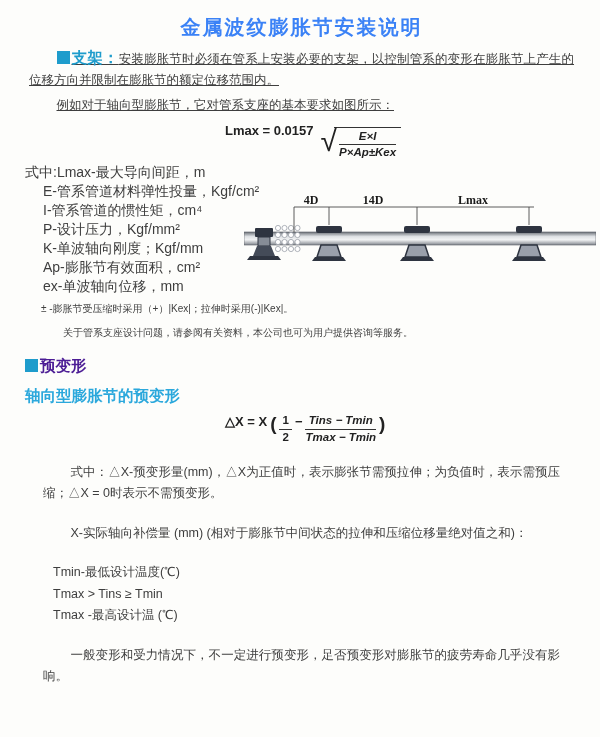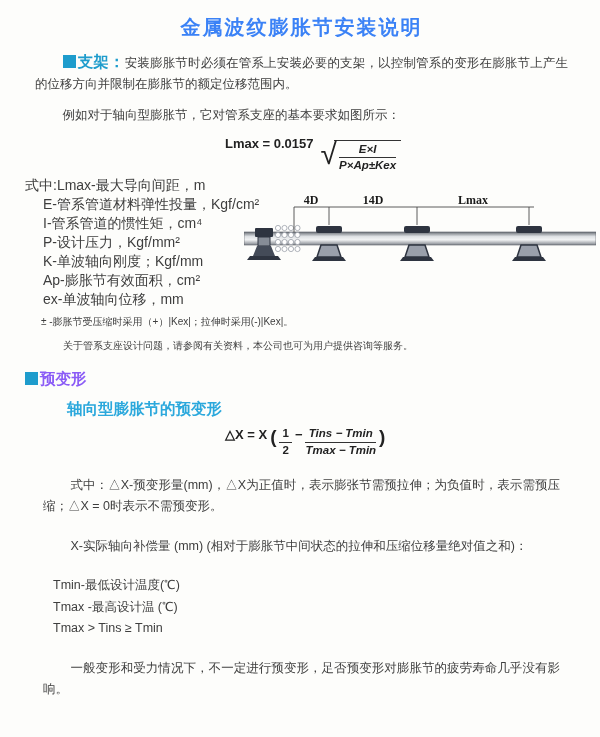--- a/index.html
+++ b/index.html
@@ -12,33 +12,33 @@
     position:relative;
     overflow:hidden;
   }
   .page { padding:0 22px 0 25px; position:relative; }
 
   .doc-title {
     text-align:center; font-size:20px; font-weight:bold; color:#3b82f6;
     letter-spacing:2px; margin:14px 0 6px 0;
   }
 
-  .p-body { font-size:12.5px; line-height:21px; margin:10px; text-align:justify; }
+  .p-body { font-size:12.5px; line-height:21px; margin:4px; text-align:justify;text-decoration:underline; }
   .indent { text-indent:2.2em; }
 
   .sec-label { font-size:15.5px; font-weight:bold; color:#1e9ccc; }
   .sq {
     display:inline-block; width:13px; height:13px; background:#1e9ccc;
     margin-right:2px; vertical-align:-1px;
   }
-  .sec-heading { margin:12px 0 4px 0; font-size:15.5px; font-weight:bold; color:#8b5cf6; }
+  .sec-heading { margin:12px 0 4px 0; font-size:15.5px; font-weight:bold; color:#4c1d95; }
   .sub-heading {
     font-size:15.5px; font-weight:bold; color:#2ba8dc; margin:9px 0 3px 0;
   }
-  .sub-heading.axial { margin-left:42px; }
+  .sub-heading.axial { }
 
   
   .formula {
     font-family:Liberation Sans, sans-serif; font-weight:bold; color:#222;
     font-size:13px; display:flex; align-items:flex-start; gap:3px;
   }
   .f1 { margin:7px 0 3px 200px; }
   .f2 { margin:7px 0 5px 200px; }
   .frac { display:inline-block; text-align:center; font-size:11.5px; vertical-align:middle; line-height:1.15; }
   .frac .num { display:block; border-bottom:1px solid #333; padding:0 3px 1px 3px; }
@@ -117,22 +117,22 @@
     <span class="frac it">
       <span class="num">Tins − Tmin</span>
       <span class="den">Tmax − Tmin</span>
     </span>
     <span class="paren">)</span>
   </div>
 
   <p class="axial-text indent">式中：△X-预变形量(mm)，△X为正值时，表示膨张节需预拉伸；为负值时，表示需预压缩；△X = 0时表示不需预变形。</p>
   <p class="axial-text indent">X-实际轴向补偿量 (mm) (相对于膨胀节中间状态的拉伸和压缩位移量绝对值之和)：</p>
   <div class="temp-line">Tmin-最低设计温度(℃)</div>
+  <div class="temp-line">Tmax &gt; Tins ≥ Tmin</div>
   <div class="temp-line">Tmax -最高设计温 (℃)</div>
-  <div class="temp-line">Tmax &gt; Tins ≥ Tmin</div>
   <p class="axial-text indent">一般变形和受力情况下，不一定进行预变形，足否预变形对膨胀节的疲劳寿命几乎没有影响。</p>
 
 </div>
 
 <svg class="diagram" width="352" height="92" viewBox="0 0 352 92">
   <defs>
     <linearGradient id="pipeGrad" x1="0" y1="0" x2="0" y2="1">
       <stop offset="0" stop-color="#6a6f76"></stop>
       <stop offset="0.35" stop-color="#dfe2e5"></stop>
       <stop offset="0.6" stop-color="#f2f3f4"></stop>

